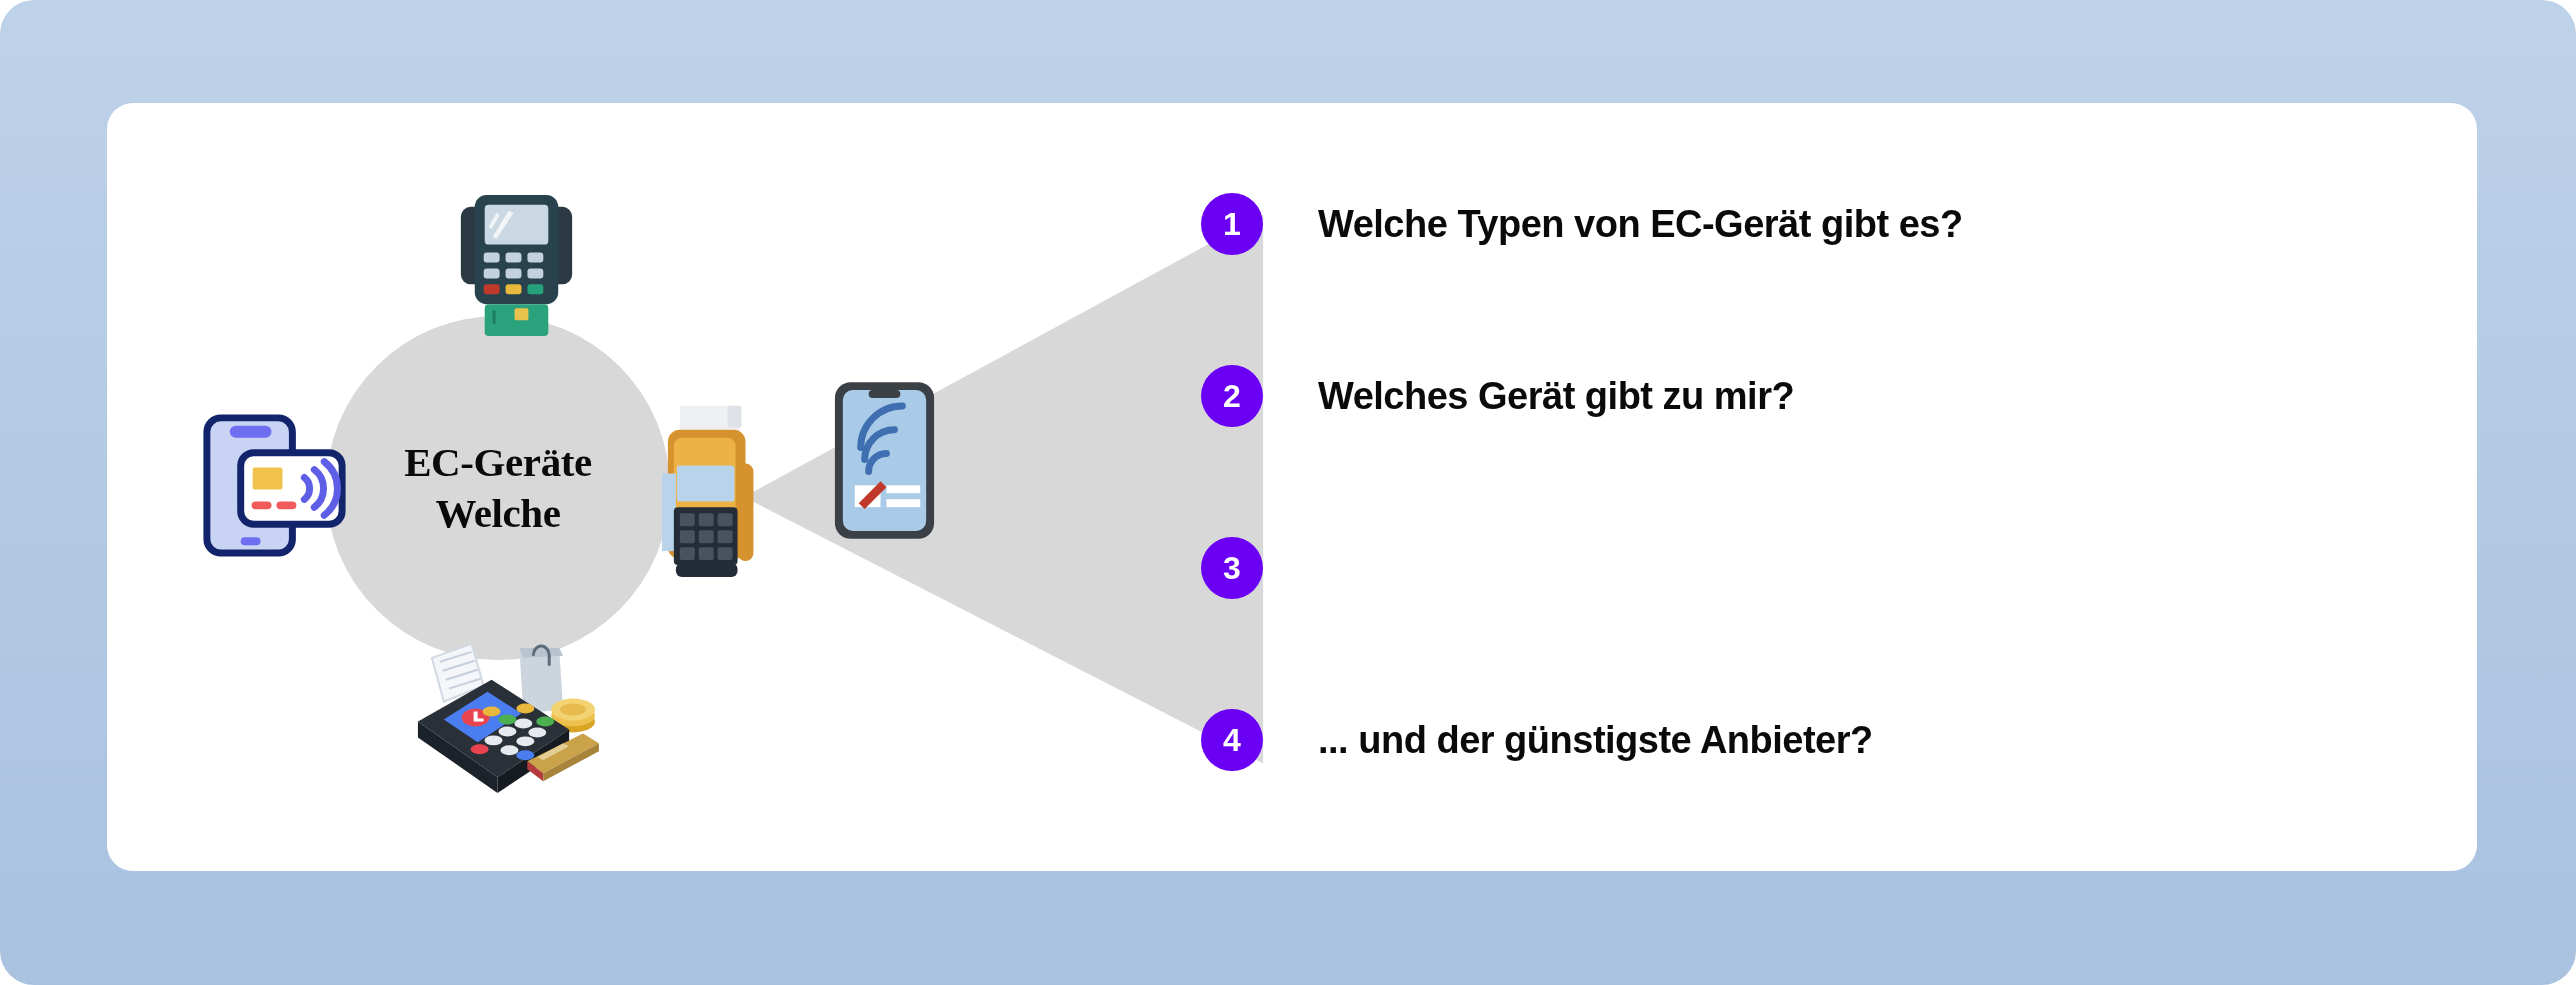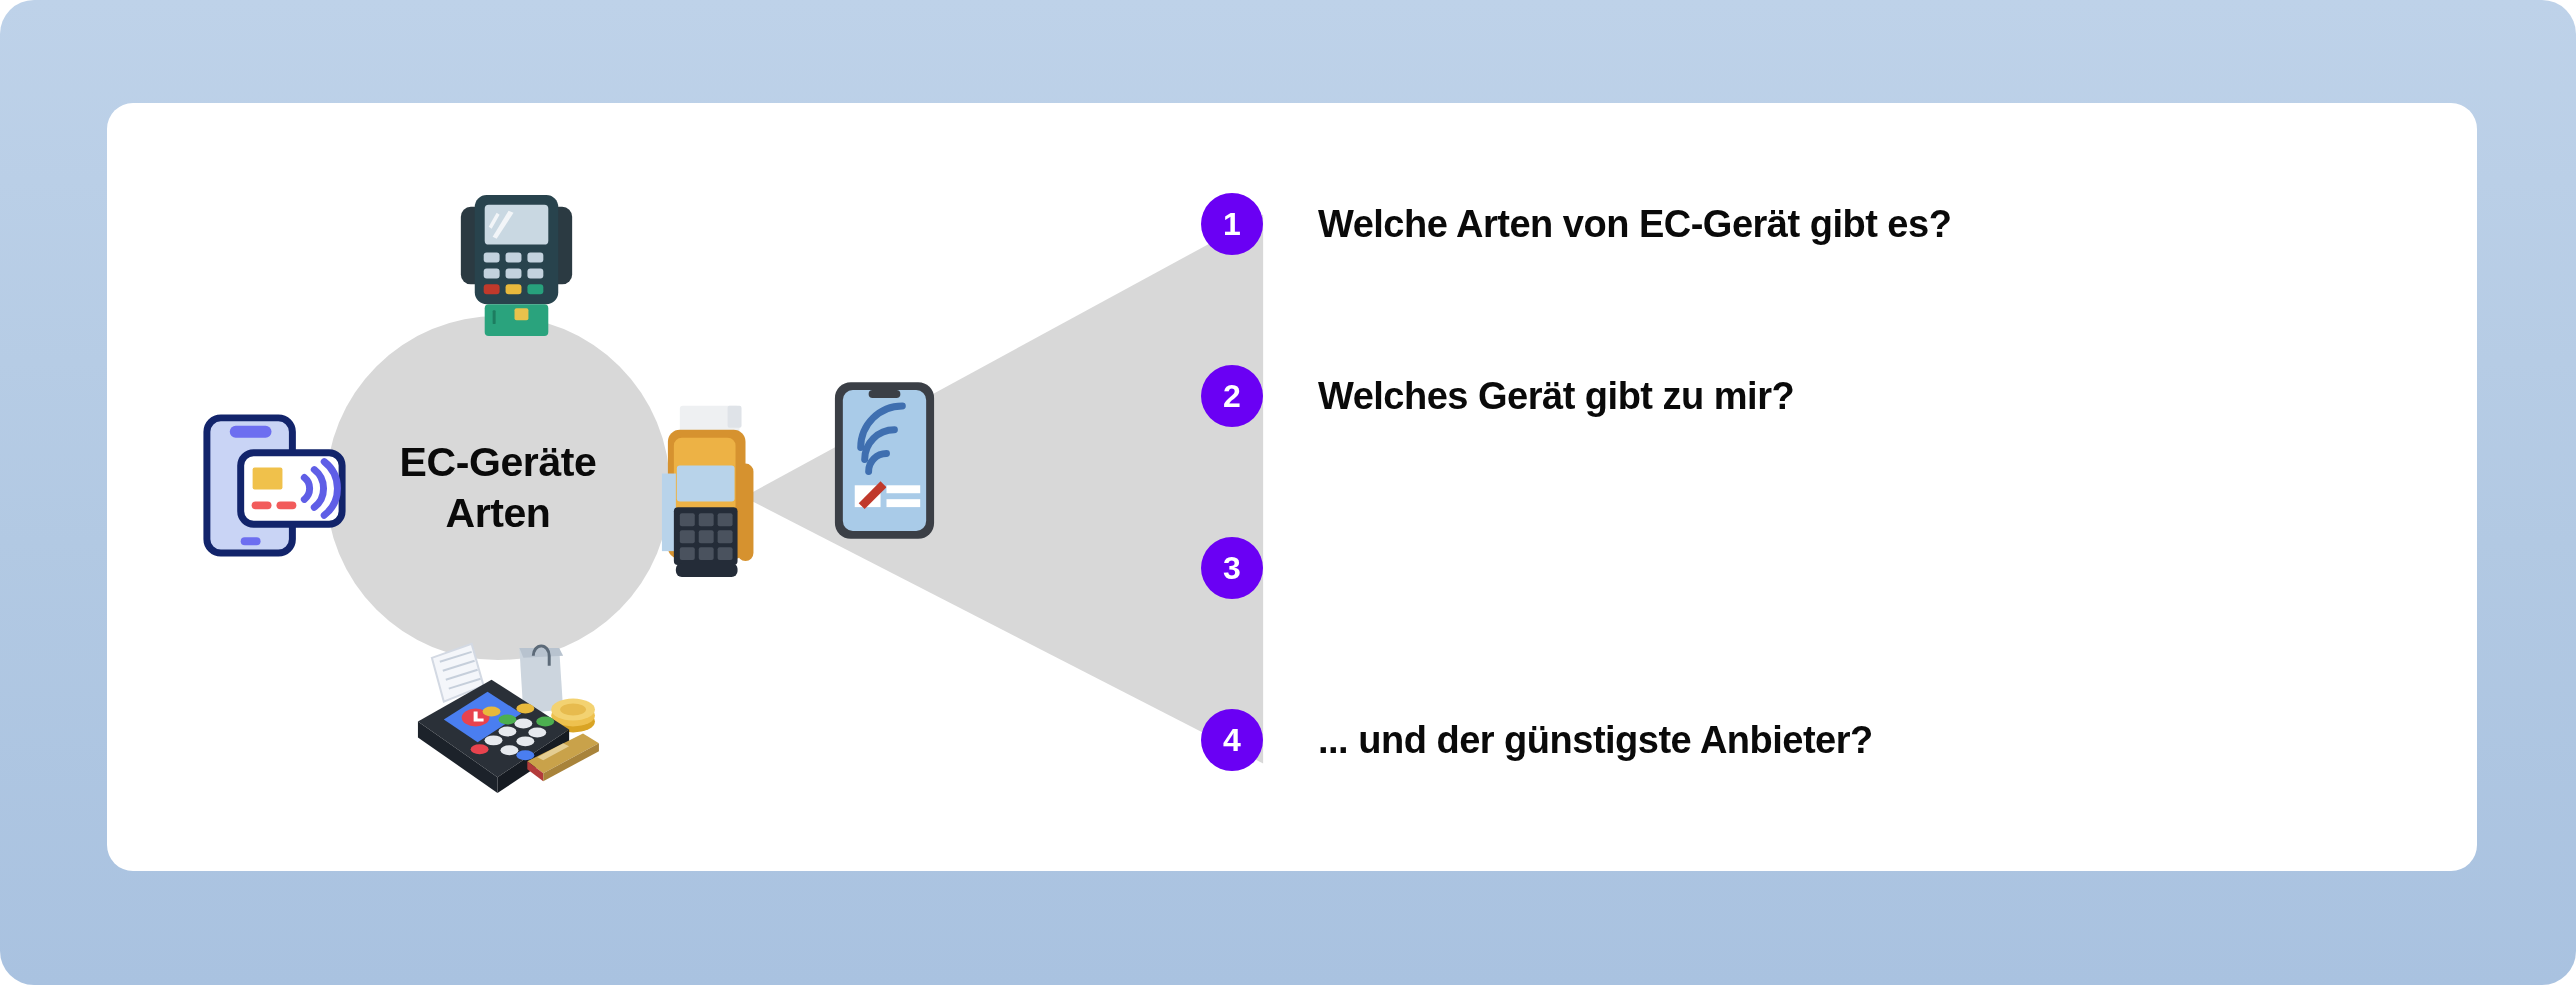--- a/index.html
+++ b/index.html
@@ -61,20 +61,21 @@
     display: flex;
     flex-direction: column;
     align-items: center;
     justify-content: center;
     text-align: center;
     font-size: 41px;
     font-weight: 700;
     line-height: 1.24;
     letter-spacing: -0.4px;
     color: #0a0a0a;
+    font-family: Liberation Serif, serif;
   }
 
   
   .illus { position: absolute; }
   #illus-countertop-terminal { left: 330px; top: 76px;  width: 159px; height: 169px; }
   #illus-mobile-contactless  { left: 82px;  top: 295px; width: 169px; height: 169px; }
   #illus-portable-terminal   { left: 539px; top: 275px; width: 199px; height: 199px; }
   #illus-nfc-smartphone      { left: 718px; top: 273px; width: 119px; height: 169px; }
   #illus-mobile-terminal     { left: 281px; top: 523px; width: 219px; height: 179px; }
 
@@ -253,28 +254,28 @@
       <ellipse cx="158" cy="96" rx="9" ry="5" fill="#4caf50"></ellipse>
 
       <path d="M140 136 L196 108 L212 118 L156 148 Z" fill="#c9a24a"></path>
       <path d="M140 136 L156 148 L156 156 L140 144 Z" fill="#b33b3b"></path>
       <path d="M156 148 L212 118 L212 126 L156 156 Z" fill="#a8833a"></path>
       <path d="M150 132 L176 118 L182 121 L156 135 Z" fill="#f0e0b0" opacity="0.7"></path>
     </svg>
 
     <div id="hub-label">
       <span>EC-Geräte</span>
-      <span>Arten</span>
+      <span>Welche</span>
     </div>
 
     <div id="question-list">
 
       <div class="question-row">
         <div class="badge">1</div>
-        <div class="question-text">Welche Arten von EC-Gerät gibt es?</div>
+        <div class="question-text">Welche Typen von EC-Gerät gibt es?</div>
       </div>
 
       <div class="question-row">
         <div class="badge">2</div>
         <div class="question-text">Welches Gerät gibt zu mir?</div>
       </div>
 
       <div class="question-row">
         <div class="badge">3</div>
       </div>

